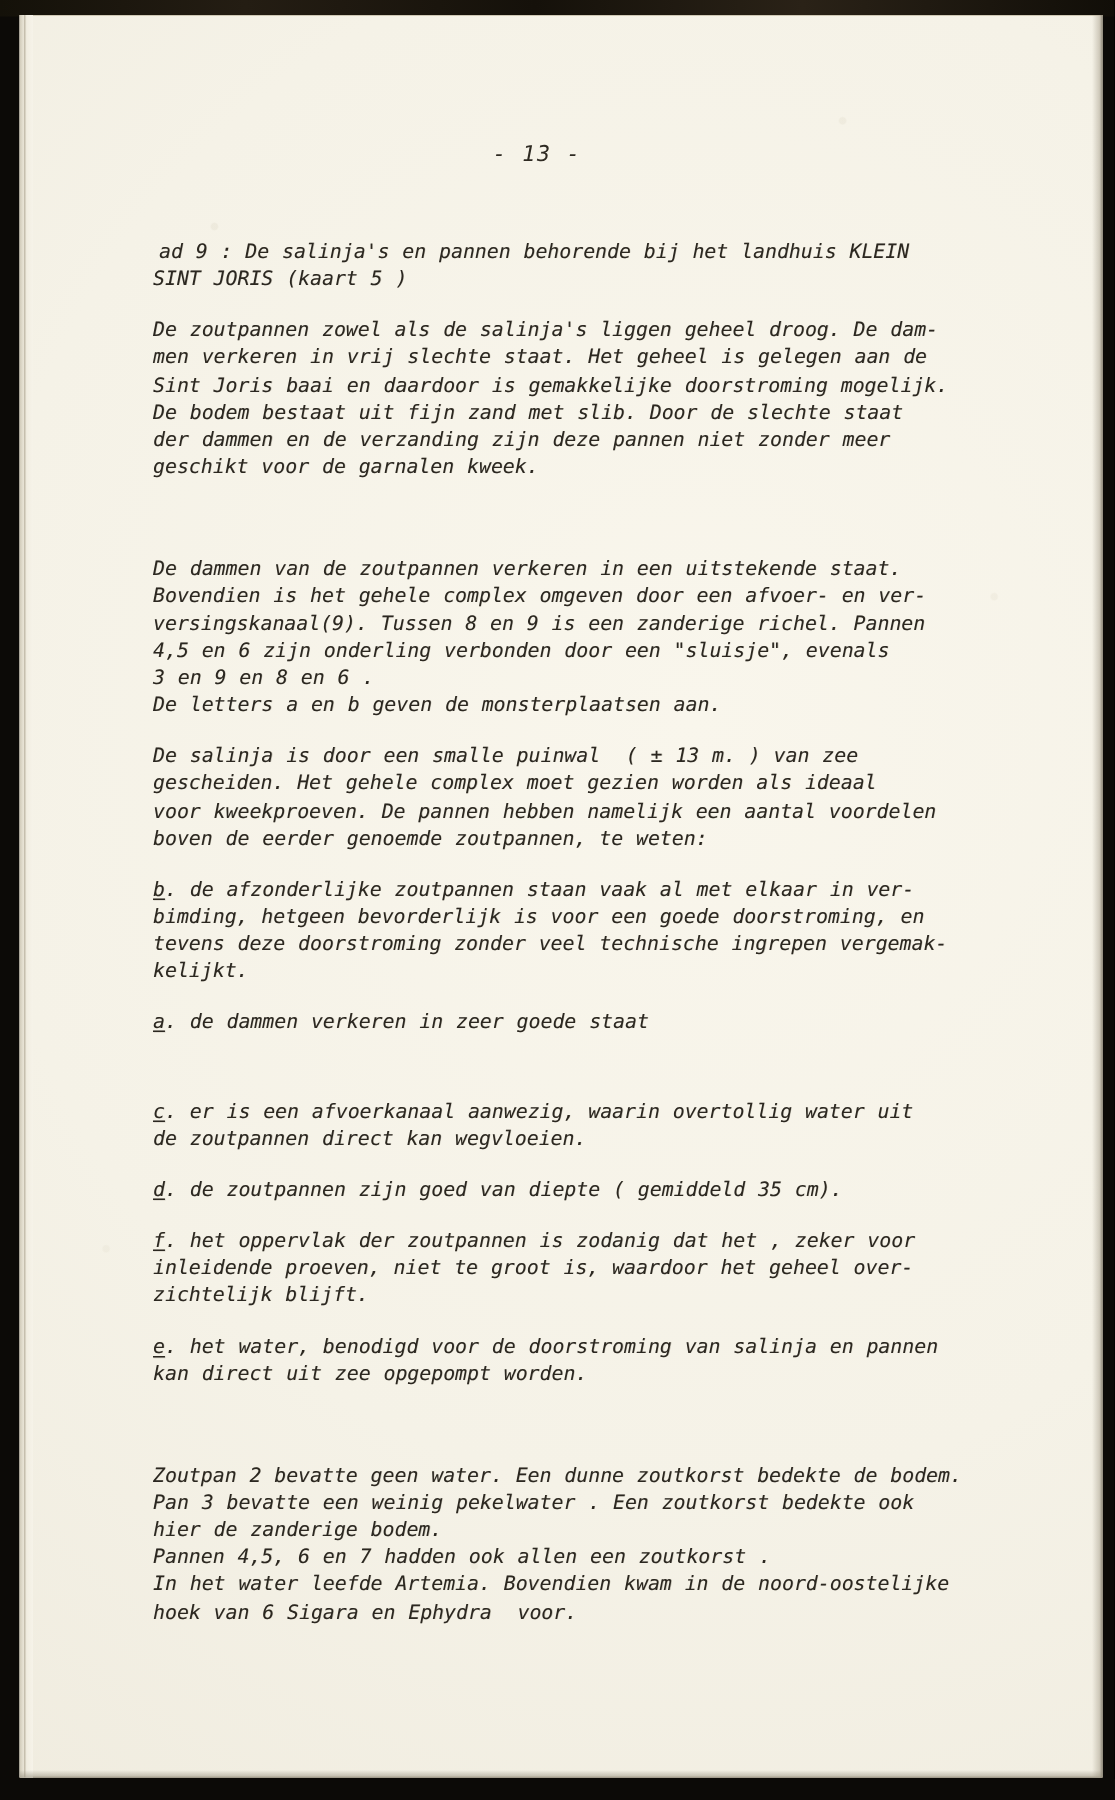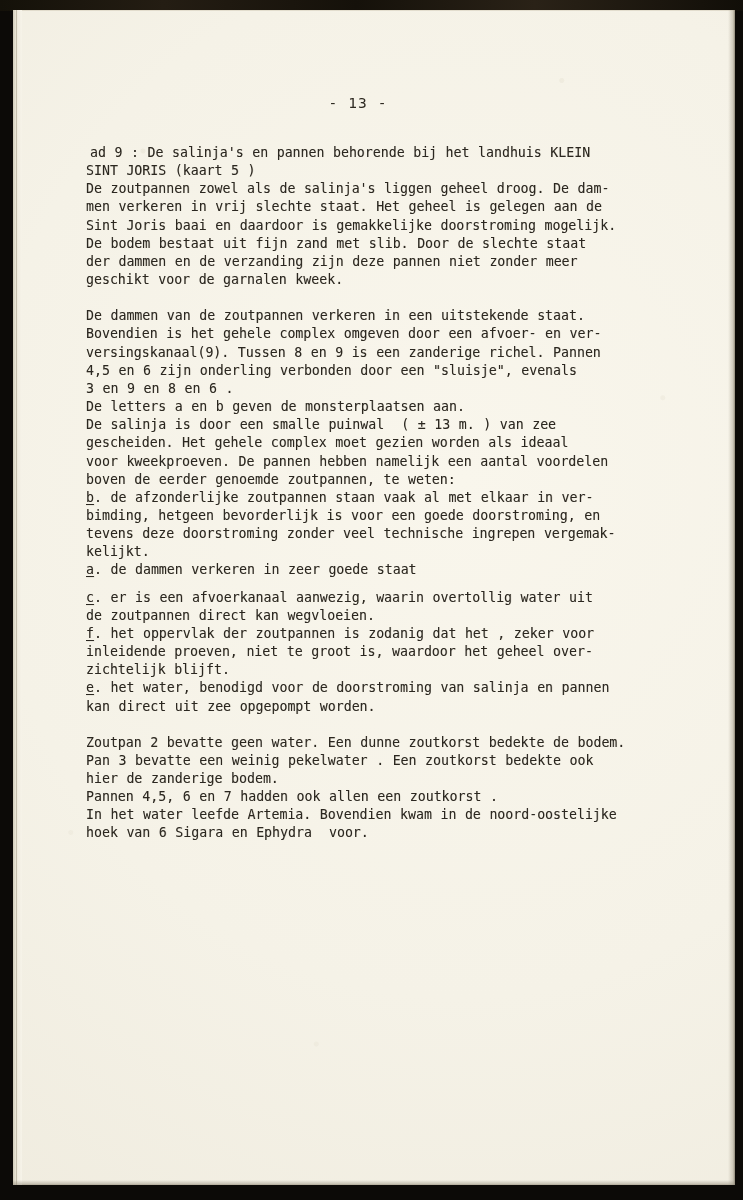--- a/index.html
+++ b/index.html
@@ -14,20 +14,21 @@
     overflow: hidden;
     font-family: "DejaVu Sans Mono", "Liberation Mono", monospace;
   }
 
   
   #scan {
     position: relative;
     width: 743px;
     height: 1200px;
     background: #0c0a07;
+    font-style: italic;
   }
   #scan::before {
     
     content: "";
     position: absolute;
     left: 0; top: 0; right: 0; height: 11px;
     background: linear-gradient(90deg, #141109 0%, #241d13 22%, #15110a 48%, #2a2217 72%, #110e08 100%);
   }
 
   
@@ -92,21 +93,21 @@
   }
   .folio {
     text-align: center;
     width: 560px;
     font-size: 14.5px;
     letter-spacing: 1.1px;
     color: #2e2a22;
     margin: 0 0 0 -8px;
   }
   .para {
-    margin: 0;
+    margin: 16px;
     font-size: 13.2px;
     line-height: 18.15px;
     letter-spacing: 0.02px;
     color: #2b2720;
     white-space: pre-wrap;
     word-spacing: .6px;
     
     text-shadow: 0.35px 0.25px 0.35px rgba(70,62,48,.30);
   }
   .para.hang {            
@@ -163,20 +164,21 @@
 tevens deze doorstroming zonder veel technische ingrepen vergemak-
 kelijkt.</span></p>
 
       <p class="para"><span class="u">a</span><span>. de dammen verkeren in zeer goede staat</span></p>
 
       <div class="gap-xs"></div>
 
       <p class="para"><span class="u">c</span><span>. er is een afvoerkanaal aanwezig, waarin overtollig water uit
 de zoutpannen direct kan wegvloeien.</span></p>
 
+      <p class="para"><span class="u">d</span><span>. de zoutpannen zijn goed van diepte ( gemiddeld 35 cm).</span></p>
 
       <p class="para"><span class="u">f</span><span>. het oppervlak der zoutpannen is zodanig dat het , zeker voor
 inleidende proeven, niet te groot is, waardoor het geheel over-
 zichtelijk blijft.</span></p>
 
       <p class="para"><span class="u">e</span><span>. het water, benodigd voor de doorstroming van salinja en pannen
 kan direct uit zee opgepompt worden.</span></p>
 
       <div class="gap-md"></div>
 

